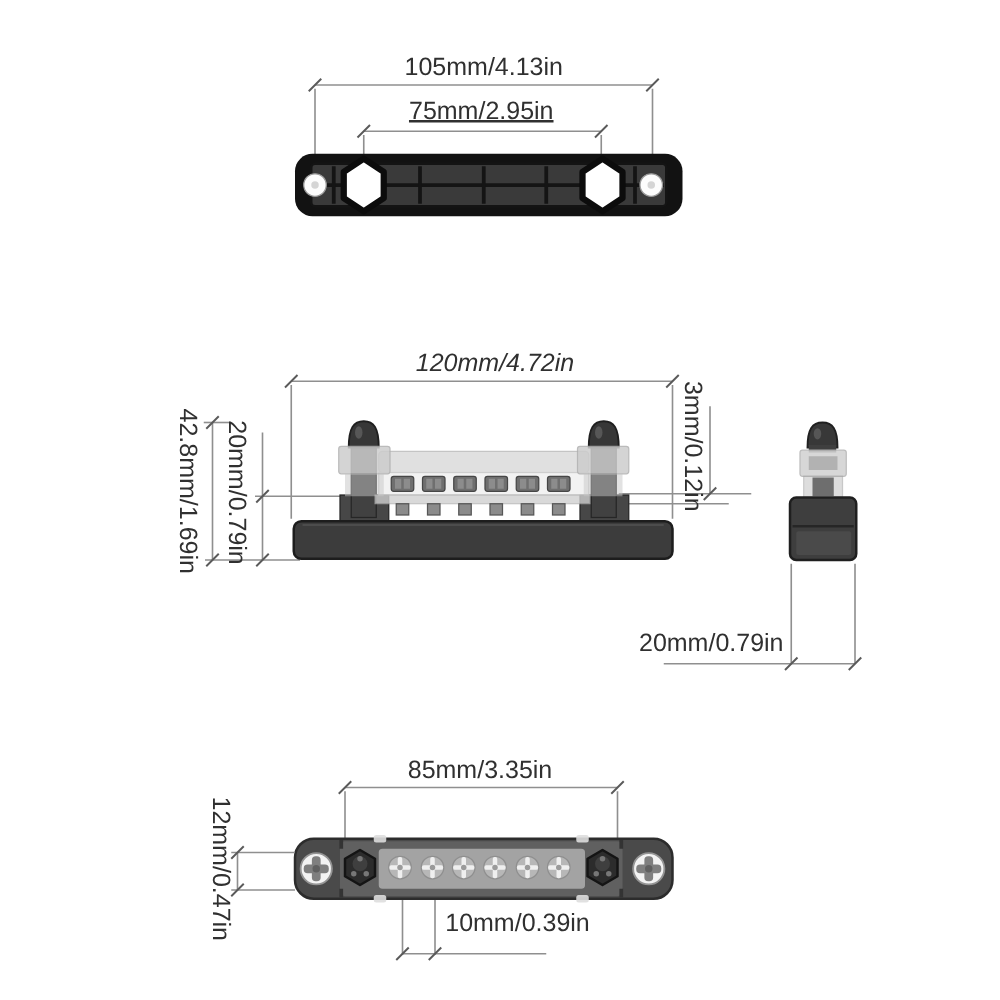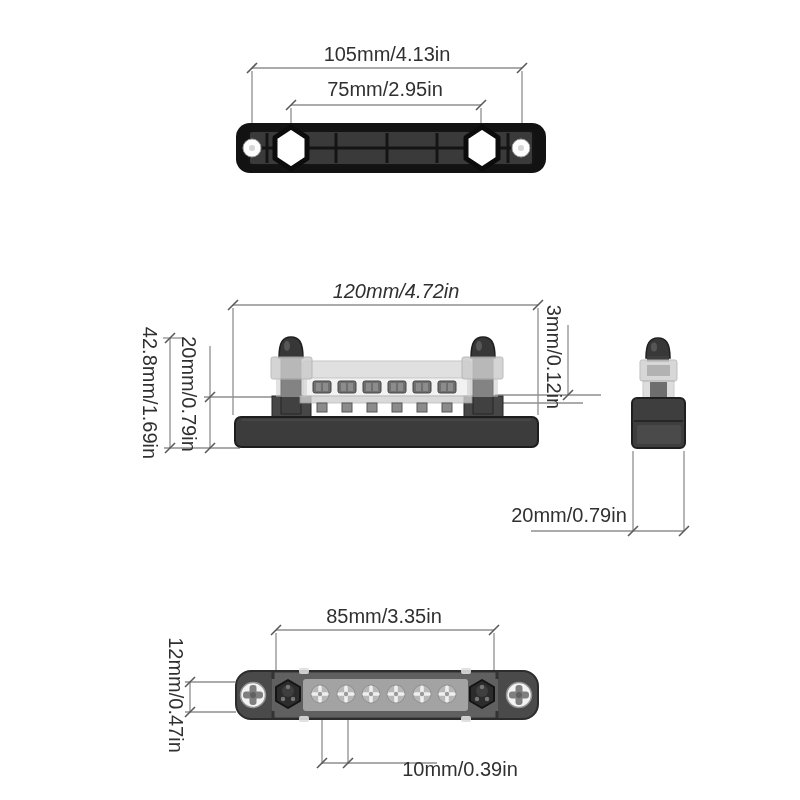--- a/index.html
+++ b/index.html
@@ -285,23 +285,23 @@
       <path class="dim" d="M322,720 V764"></path>
       <path class="dim" d="M348,720 V764"></path>
       <path class="dim" d="M322,763 H437"></path>
       <path class="tick" d="M317,768 L327,758"></path>
       <path class="tick" d="M343,768 L353,758"></path>
     </g>
   </g>
 </svg>
 
 <div class="lbl" style="left:387px;top:54px;">105mm/4.13in</div>
-<div class="lbl" style="left:385px;top:89px;">75mm/2.95in</div>
+<div class="lbl" style="left:385px;top:89px;text-decoration:underline;">75mm/2.95in</div>
 <div class="lbl" style="left:396px;top:291px;font-style:italic;">120mm/4.72in</div>
 <div class="lbl rot" style="left:150px;top:393px;">42.8mm/1.69in</div>
 <div class="lbl rot" style="left:189px;top:394px;">20mm/0.79in</div>
 <div class="lbl rot" style="left:554px;top:357px;">3mm/0.12in</div>
 <div class="lbl" style="left:569px;top:515px;">20mm/0.79in</div>
 <div class="lbl" style="left:384px;top:616px;">85mm/3.35in</div>
 <div class="lbl rot" style="left:176px;top:695px;">12mm/0.47in</div>
-<div class="lbl" style="left:414px;top:769px;margin-left:46px;">10mm/0.39in</div>
+<div class="lbl" style="left:414px;top:739px;">10mm/0.39in</div>
 
 </div>
 
 </body></html>

